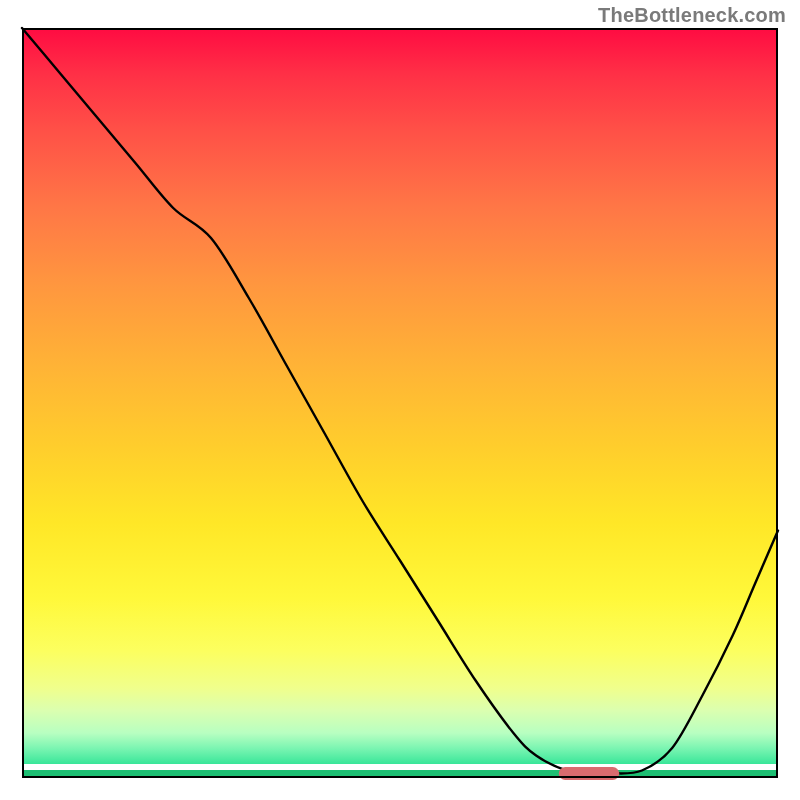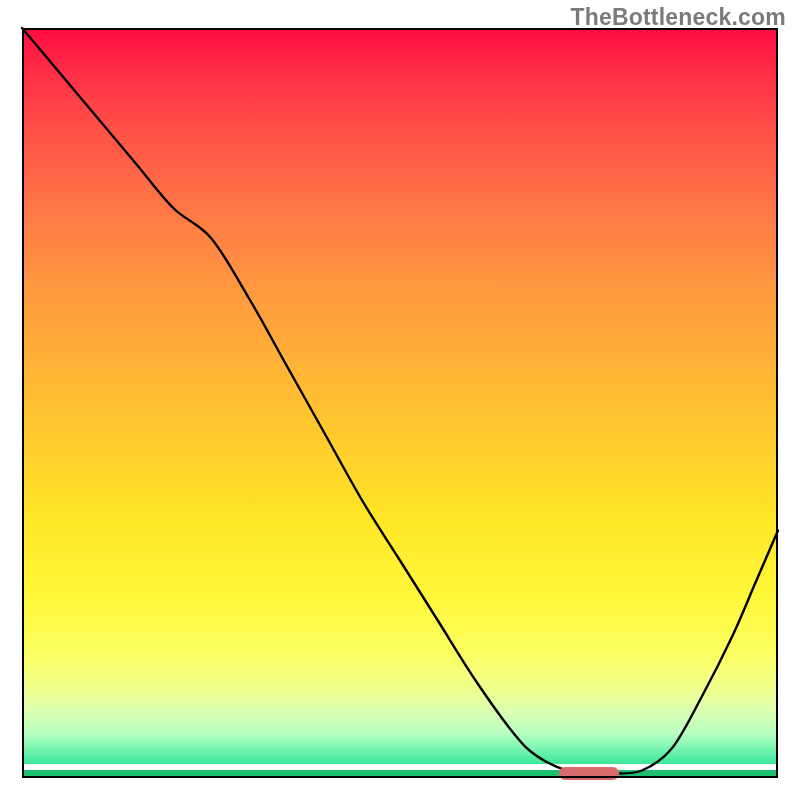--- a/index.html
+++ b/index.html
@@ -4,21 +4,21 @@
 <style>
   * { margin: 0; padding: 0; box-sizing: border-box; }
   html, body { width: 800px; height: 800px; overflow: hidden; background: #fff; }
   .wrap { position: relative; width: 800px; height: 800px; }
 
   .watermark {
     position: absolute;
     top: 4px;
     right: 14px;
     font-family: Arial, Helvetica, sans-serif;
-    font-size: 23px;
+    font-size: 20px;
     font-weight: bold;
     color: #7a7a7a;
     letter-spacing: 0.2px;
   }
 
   .plot {
     position: absolute;
     left: 22px;
     top: 28px;
     width: 756px;   

